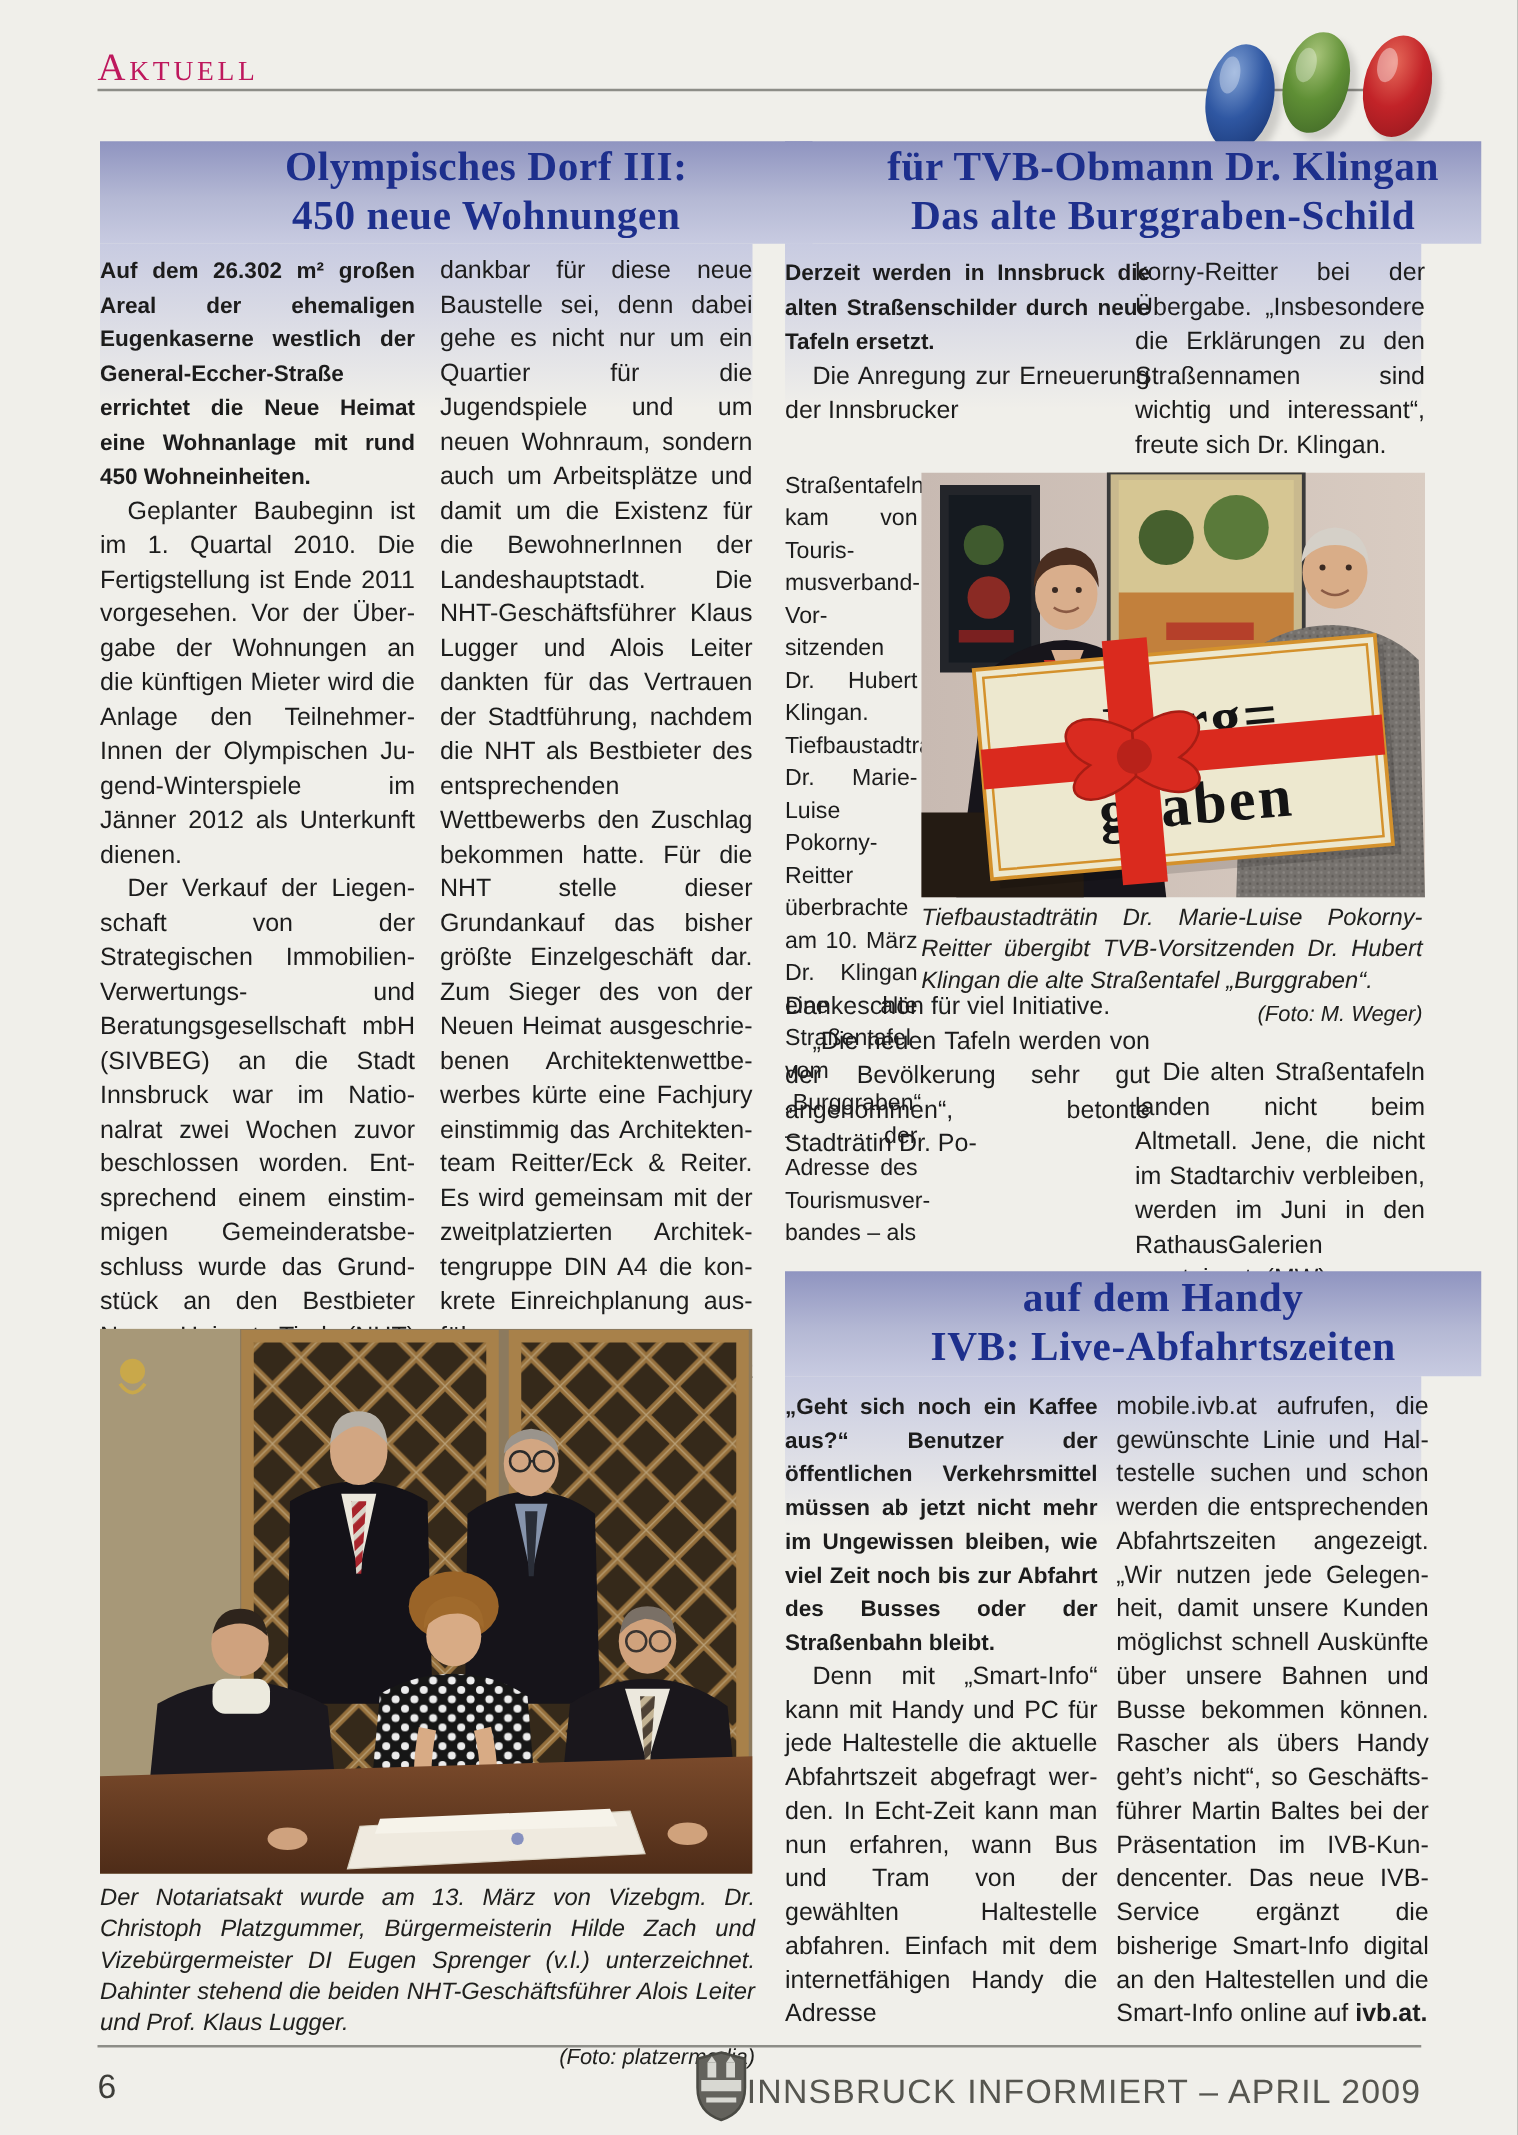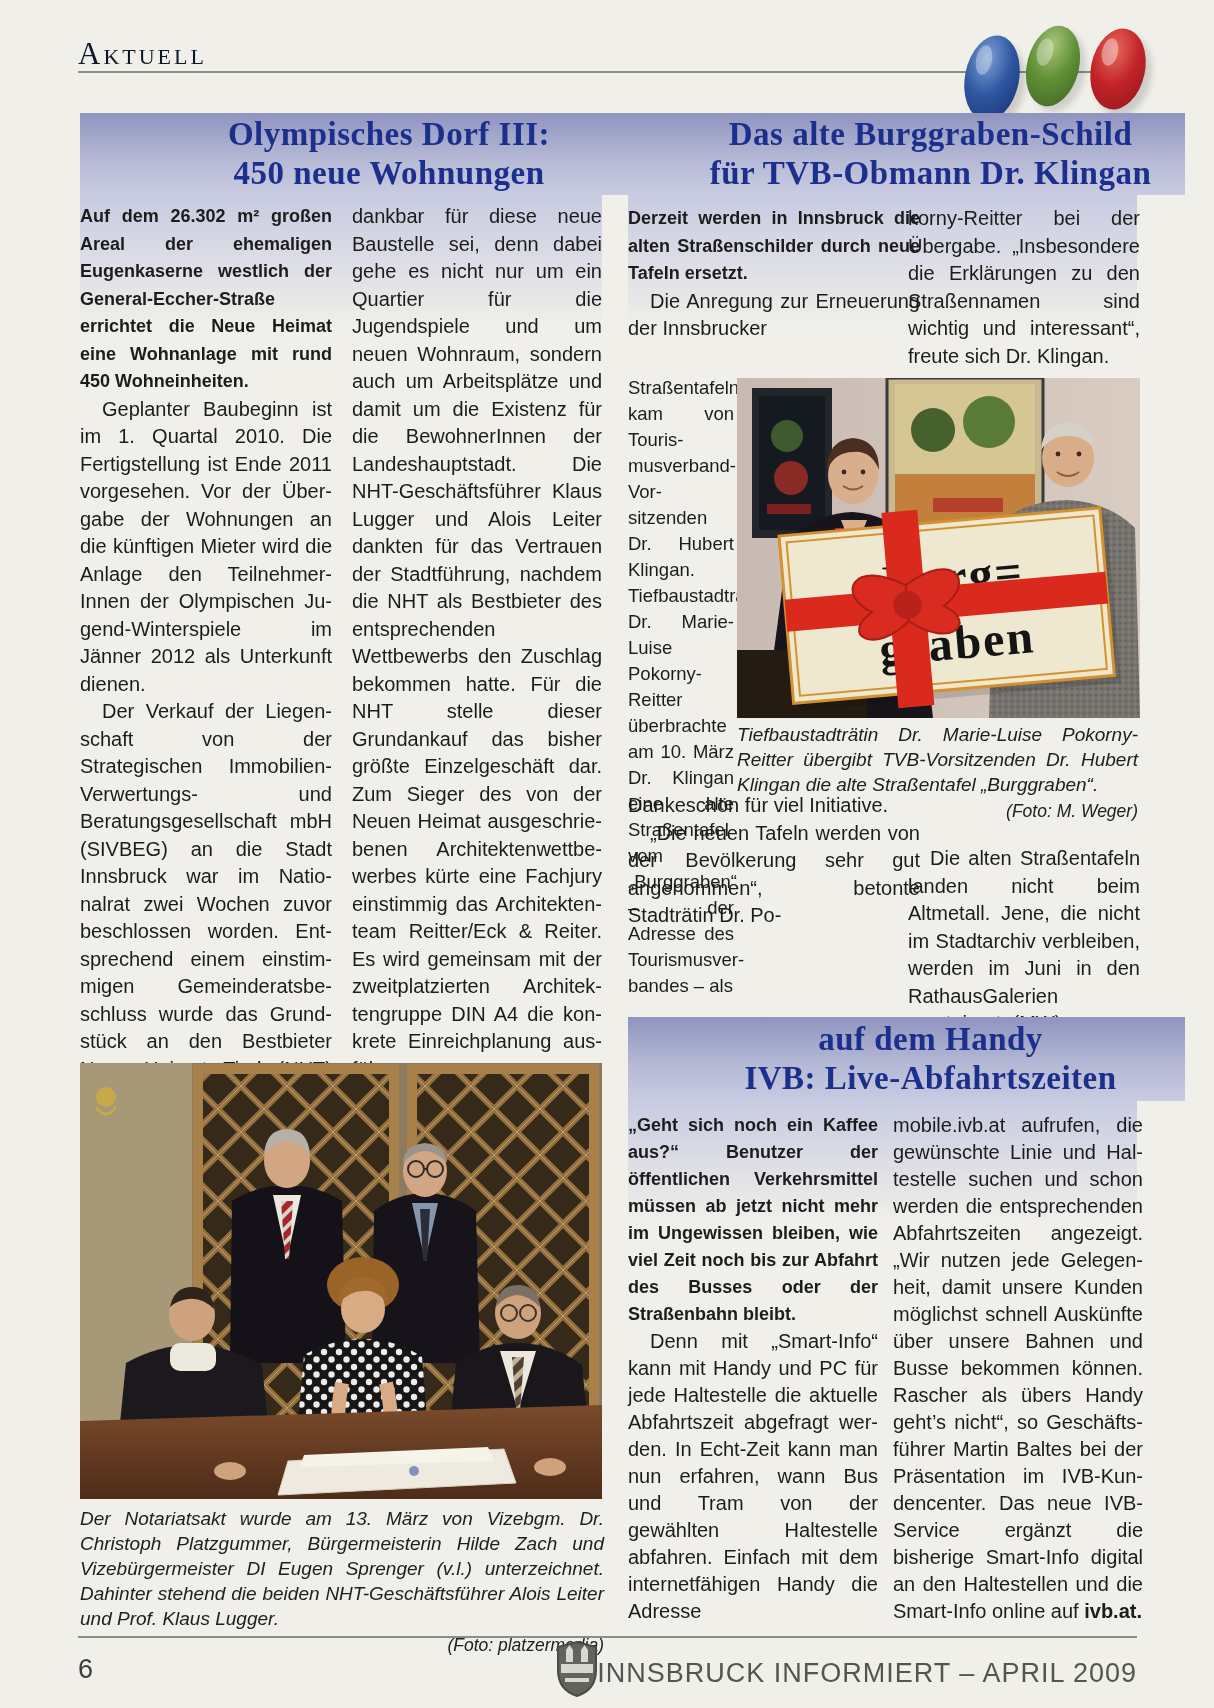--- a/index.html
+++ b/index.html
@@ -1,20 +1,20 @@
 <!DOCTYPE html>
 <html><head>
 <meta charset="utf-8">
 <style>
   html,body{margin:0;padding:0;background:#9b9b97;}
   .page{position:relative;width:1214px;height:1708px;margin:0 auto;background:#f0efea;
         font-family:"Liberation Sans",sans-serif;color:#1c1c1c;overflow:hidden;}
   
   .kicker{position:absolute;left:78px;top:36px;font-family:"Liberation Serif",serif;
-          font-variant:small-caps;font-size:31px;letter-spacing:3px;color:#0f172a;}
+          font-variant:small-caps;font-size:31px;letter-spacing:3px;color:#be185d;}
   .rule{position:absolute;height:2px;background:#8d8d87;}
   .eggs{position:absolute;left:946px;top:14px;}
   
   .headline{position:absolute;display:flex;flex-direction:column;justify-content:center;align-items:center;
             background:linear-gradient(180deg,#8f94c0 0%,#b4b8d4 55%,#c8cbe1 100%);
             font-family:"Liberation Serif",serif;font-weight:700;color:#1d2f8c;text-align:center;padding-left:48px;}
   .headline .hl{font-size:33px;line-height:39px;letter-spacing:.5px;}
   .fade{position:absolute;background:linear-gradient(180deg,#c8cbe1 0%,rgba(240,239,234,0) 100%);}
   
   .col{position:absolute;text-align:justify;font-size:20px;line-height:27.5px;hyphens:manual;}
@@ -167,22 +167,22 @@
     <ellipse cx="150" cy="408" rx="16" ry="9" fill="#cfa27e"></ellipse>
     <ellipse cx="470" cy="404" rx="16" ry="9" fill="#d0a27c"></ellipse>
   </svg>
 
   <div class="caption" style="left:80px;top:1506px;width:524px;">
     <span>Der Notariatsakt wurde am 13. März von Vizebgm. Dr. Christoph Platzgummer, Bürgermeisterin Hilde Zach und Vizebürgermeister DI Eugen Sprenger (v.l.) unterzeichnet. Dahinter stehend die beiden NHT-Geschäftsführer Alois Leiter und Prof. Klaus Lugger.</span>
     <span class="credit">(Foto: platzermedia)</span>
   </div>
 
   <div class="headline" style="left:628px;top:113px;width:509px;height:82px;">
+    <div class="hl">für TVB-Obmann Dr. Klingan</div>
     <div class="hl">Das alte Burggraben-Schild</div>
-    <div class="hl">für TVB-Obmann Dr. Klingan</div>
   </div>
   <div class="fade" style="left:628px;top:195px;width:509px;height:132px;"></div>
 
   <div class="col" style="left:628px;top:205px;width:292px;">
     <p class="intro">Derzeit werden in Inns­bruck die alten Stra­ßenschilder durch neue Tafeln ersetzt.</p>
     <p class="ind">Die Anregung zur Er­neuerung der Innsbrucker</p>
   </div>
   <div class="col tight" style="left:628px;top:375px;width:106px;">
     <p>Straßentafeln kam von Touris­musverband-Vor­sitzenden Dr. Hubert Klingan. Tiefbaustadträtin Dr. Marie-Luise Pokorny-Reitter überbrachte am 10. März Dr. Klingan eine alte Straßentafel vom „Burggraben“ – der Adresse des Tourismusver­bandes – als</p>
   </div>

